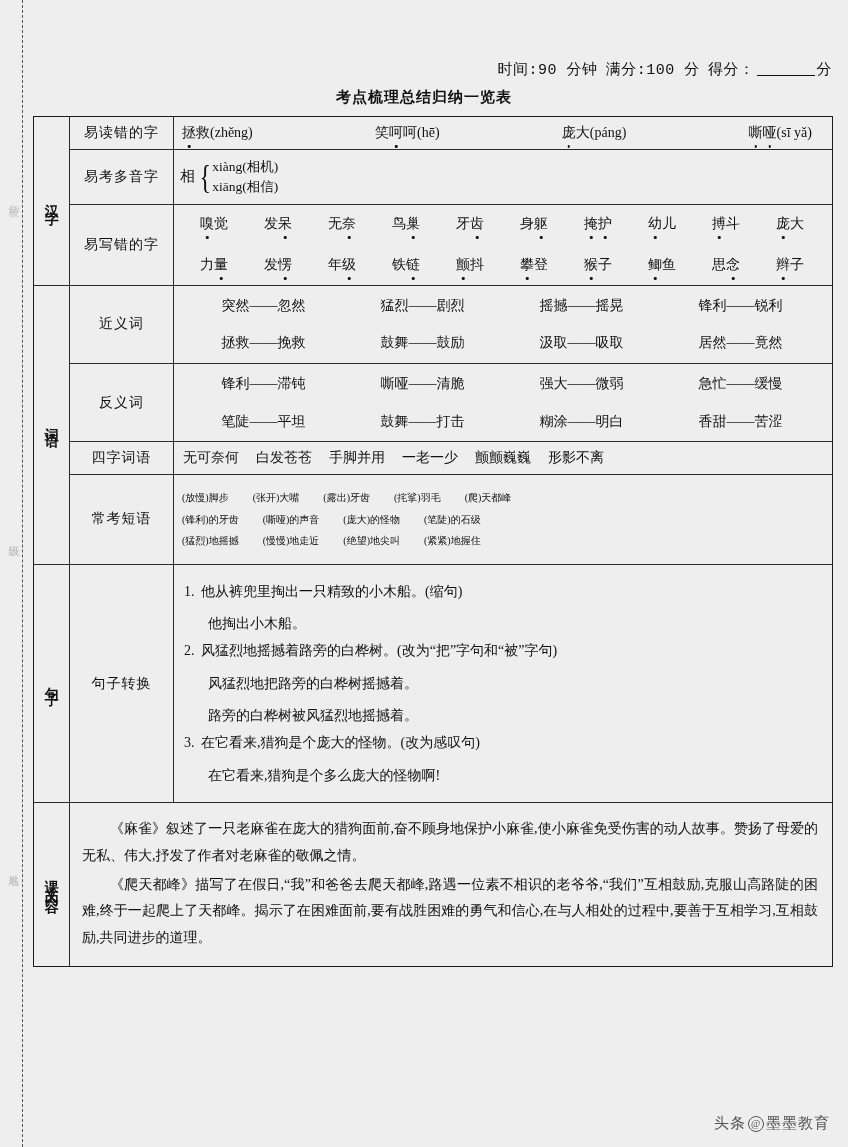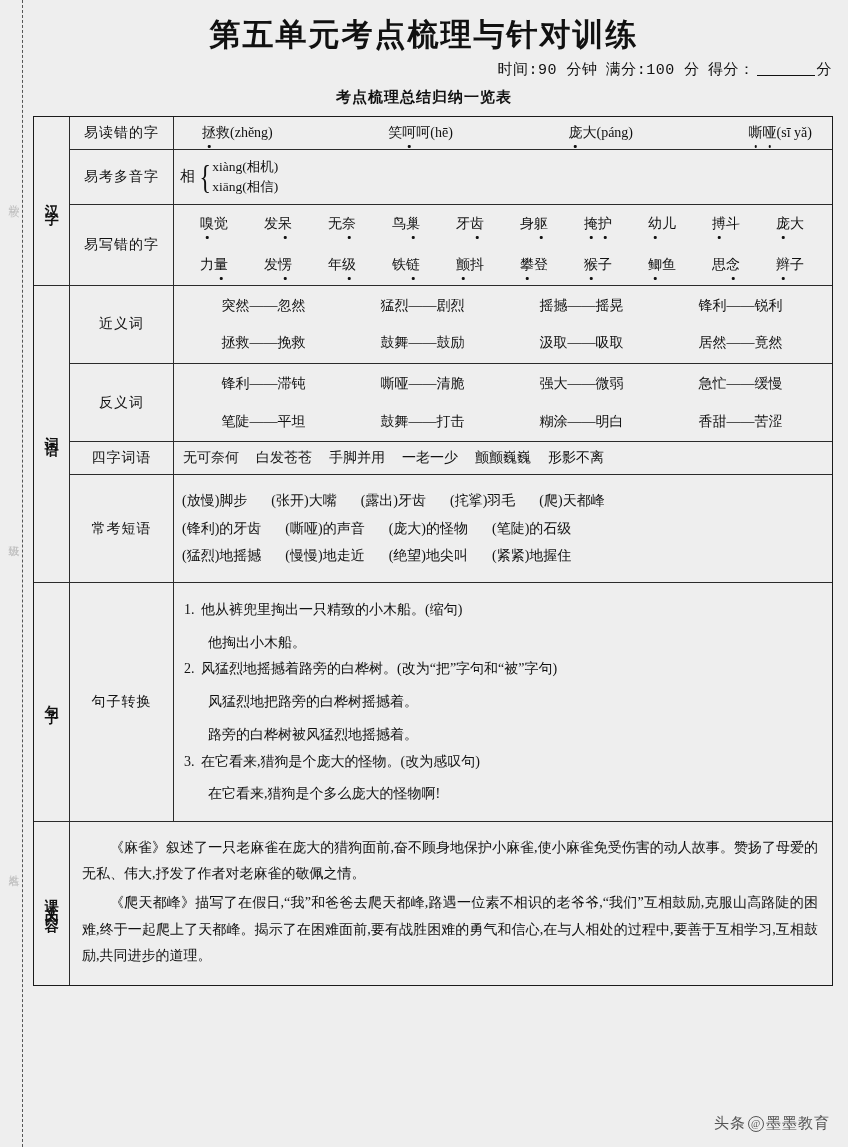--- a/index.html
+++ b/index.html
@@ -136,21 +136,21 @@
   
   tr.group-start > td { border-top: 1.6px solid #1b1b1b; }
 
   
   .pinyin-row {
     display: flex;
     justify-content: space-between;
     padding-right: 14px;
     padding-left: 2px;
   }
-  .pinyin-row .it { white-space: nowrap; margin-left: 20px; }
+  .pinyin-row .it { white-space: nowrap; }
 
   
   .dot {
     position: relative;
     display: inline-block;
   }
   .dot::after {
     content: "";
     position: absolute;
     left: 50%;
@@ -209,21 +209,21 @@
   
   .idiom-row {
     display: flex;
     gap: 17px;
     font-size: 14px;
     padding-left: 3px;
     white-space: nowrap;
   }
 
   
-  .phrase-block { padding: 4px 2px; font-size: 14px; }
+  .phrase-block { padding: 4px 2px; font-size: 10px; }
   .phrase-line {
     display: flex;
     gap: 24px;
     margin: 6px 0;
     white-space: nowrap;
   }
 
   
   .sent-block { padding: 6px 2px 6px 4px; font-size: 14px; }
   .sent-item { margin: 5px 0; }
@@ -261,21 +261,20 @@
 </head>
 <body>
 
 <div class="page">
 
   <div class="binding-line"></div>
   <div class="margin-note n1">学校</div>
   <div class="margin-note n2">班级</div>
   <div class="margin-note n3">姓名</div>
 
-  <div class="doc-title">第五单元考点梳理与针对训练</div>
 
   <div class="score-line">
     <span class="seg">时间:90 分钟</span>
     <span class="seg">满分:100 分</span>
     <span class="seg">得分：</span><span class="score-blank"></span><span>分</span>
   </div>
 
   <div class="sub-title">考点梳理总结归纳一览表</div>
 
   <table class="sheet">

